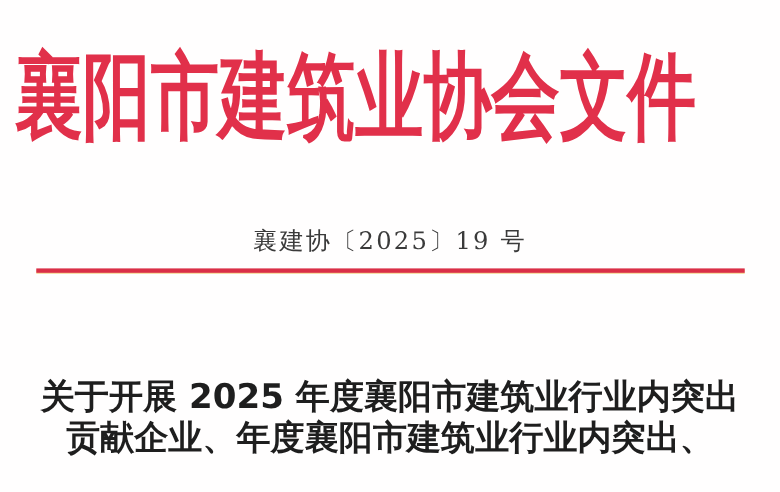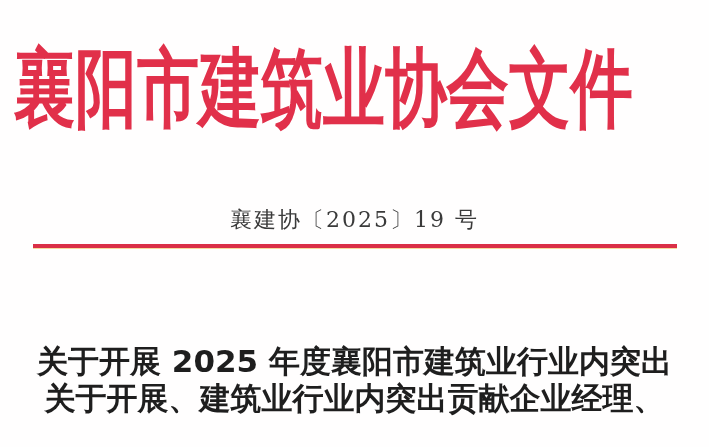--- a/index.html
+++ b/index.html
@@ -66,16 +66,16 @@
   <div class="org-title">
     <span class="org-title-text" style="color: rgb(225, 48, 74);">襄阳市建筑业协会文件</span>
   </div>
 
   <div class="doc-number" style="color: rgb(58, 58, 58);">襄建协〔2025〕19 号</div>
 
   <div class="red-line" style="background-color: rgb(218, 47, 71);"></div>
 
   <div class="notice-title" style="color: rgb(30, 30, 30);">
     <div>关于开展 2025 年度襄阳市建筑业行业内突出</div>
-    <div>关于开展、建筑业行业内突出贡献企业经理、</div>
+    <div>贡献企业、年度襄阳市建筑业行业内突出、</div>
   </div>
 
 </div>
 
 </body></html>

